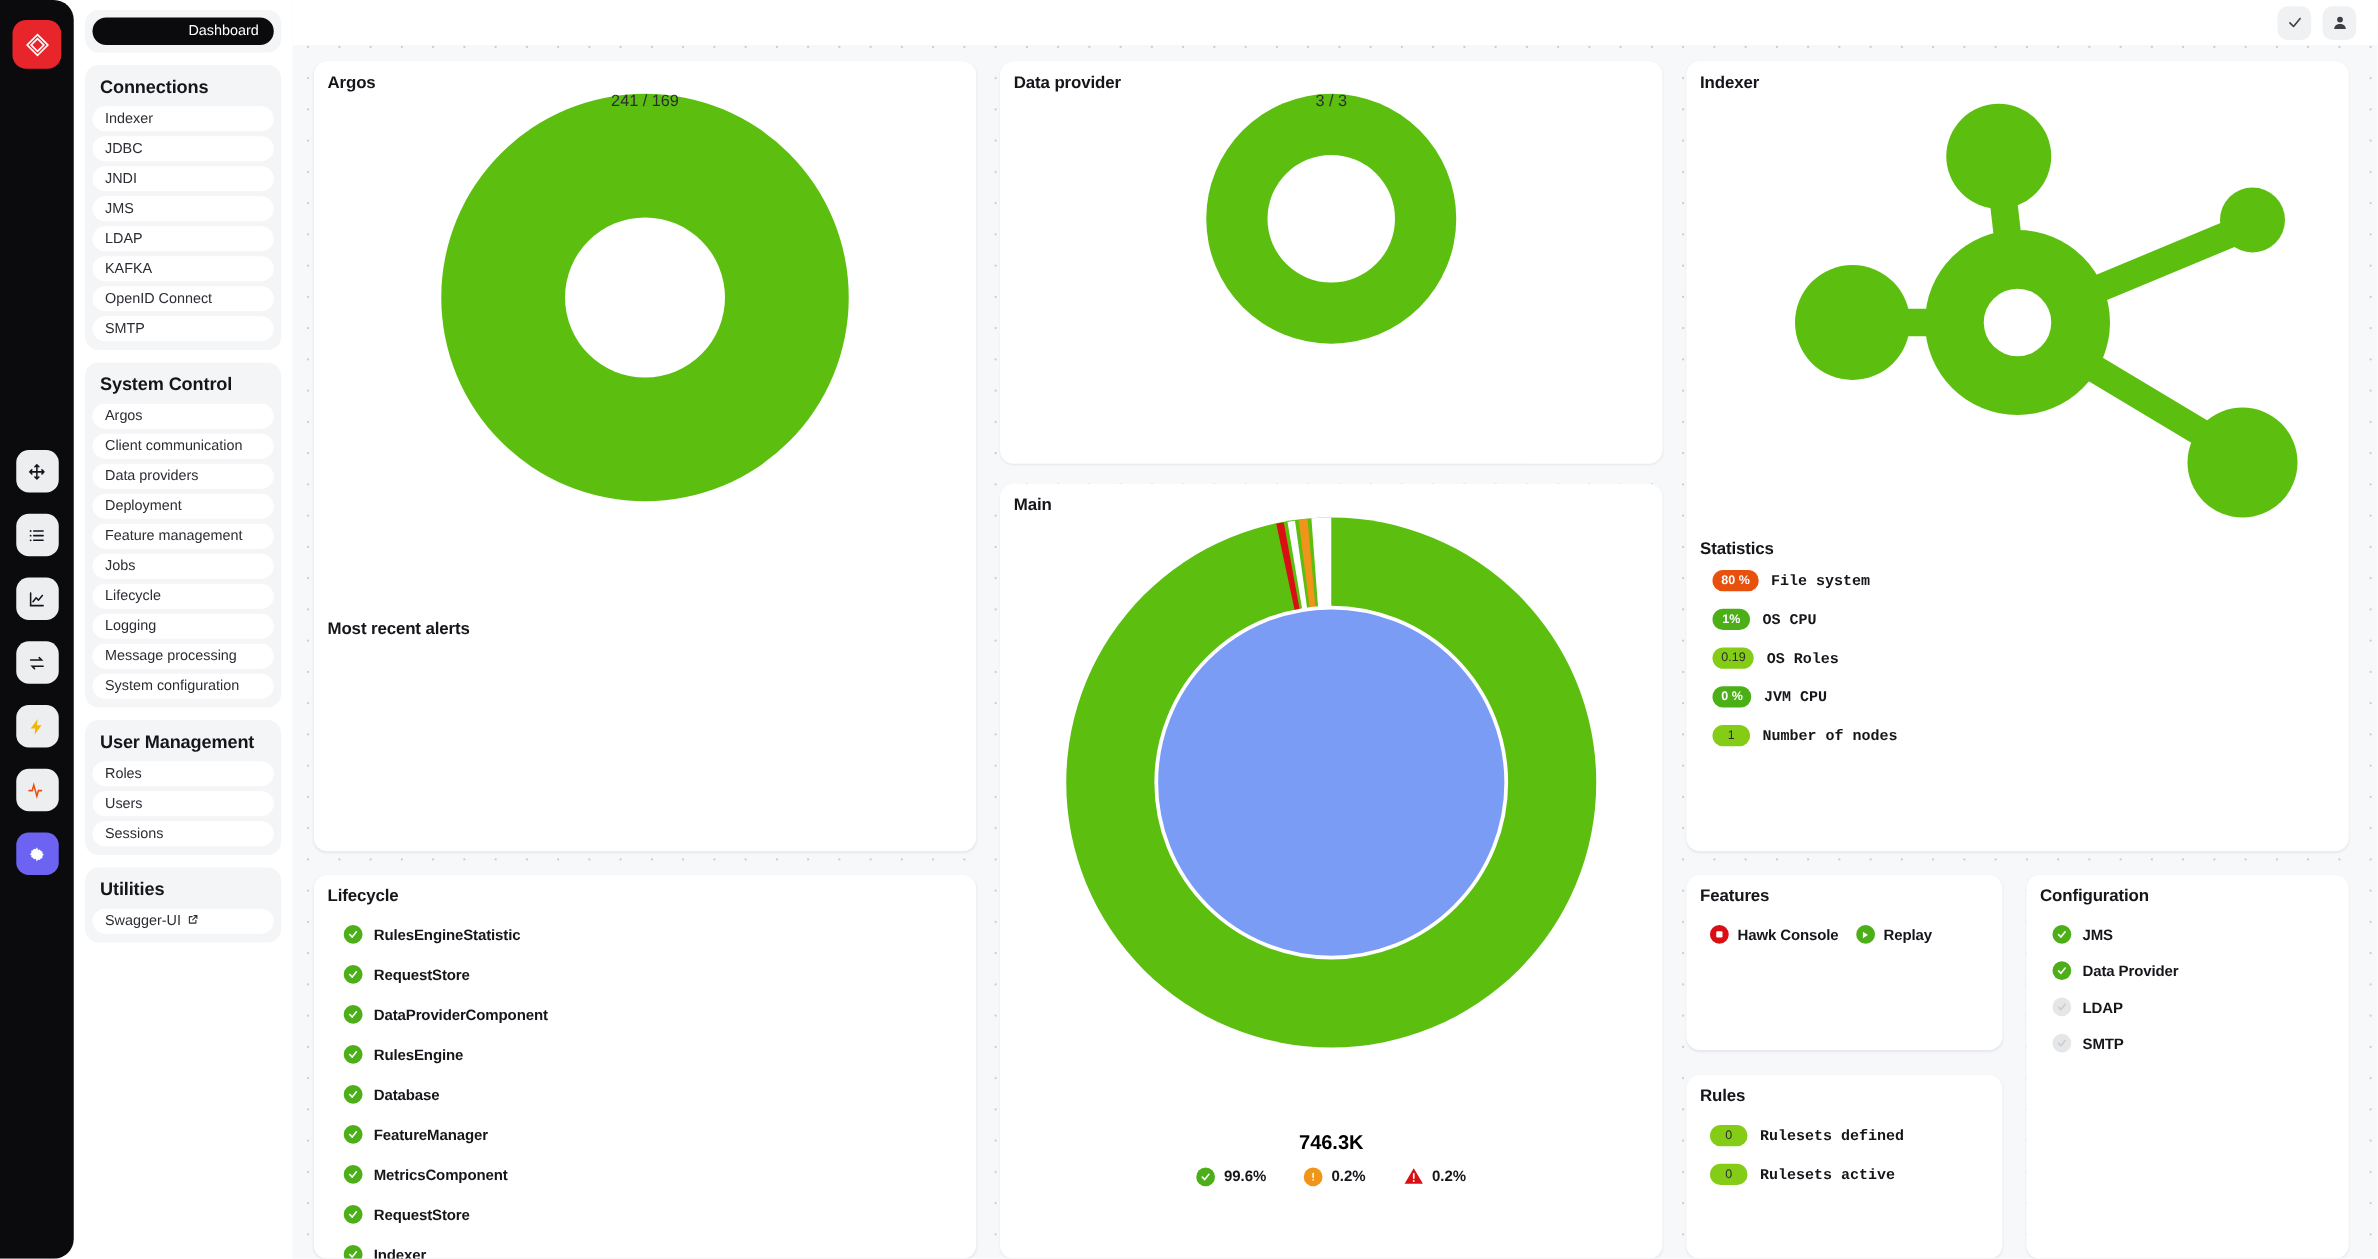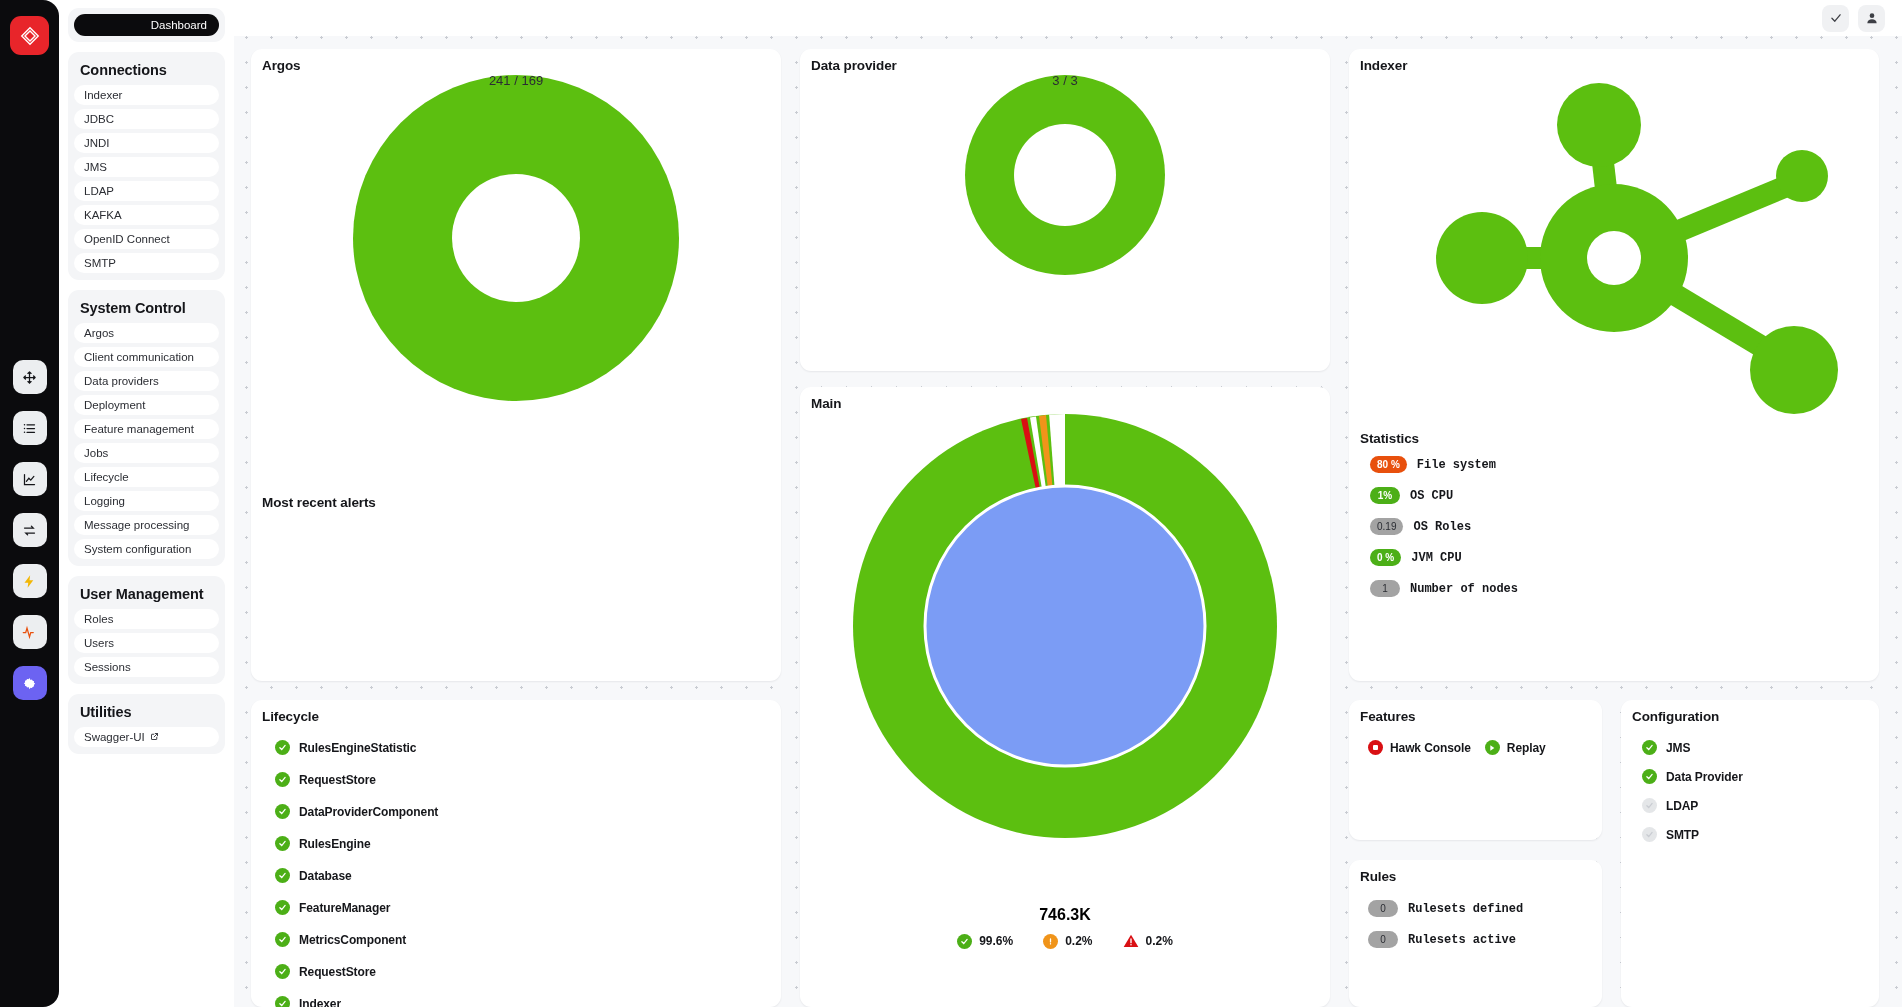--- a/index.html
+++ b/index.html
@@ -104,21 +104,21 @@
     position: absolute; font-size: 13px; color: #2b2d33; font-weight: 400;
   }
 
   
   .stat-row { display: flex; align-items: center; gap: 10px; margin-bottom: 14px; }
   .pill {
     min-width: 30px; height: 17px; border-radius: 999px;
     display: inline-flex; align-items: center; justify-content: center;
     font-size: 10px; font-weight: 700; color: #fff; padding: 0 7px;
   }
-  .pill.gray { background: #a3a3a3; color: #2b2d33; font-weight: 400; }
+  .pill.gray { background: #84cc16; color: #2b2d33; font-weight: 400; }
   .stat-label { font-size: 12px; color: #15161a; font-weight: 600; font-family: Liberation Mono, monospace; }
 
   
   .item-row { display: flex; align-items: center; gap: 9px; margin-bottom: 17px; }
   .item-label { font-size: 12px; color: #15161a; font-weight: 600; letter-spacing: -0.1px; }
   .dot {
     width: 15px; height: 15px; border-radius: 50%;
     display: inline-flex; align-items: center; justify-content: center; flex: 0 0 15px;
   }
   .dot.green { background: #4caf17; }

